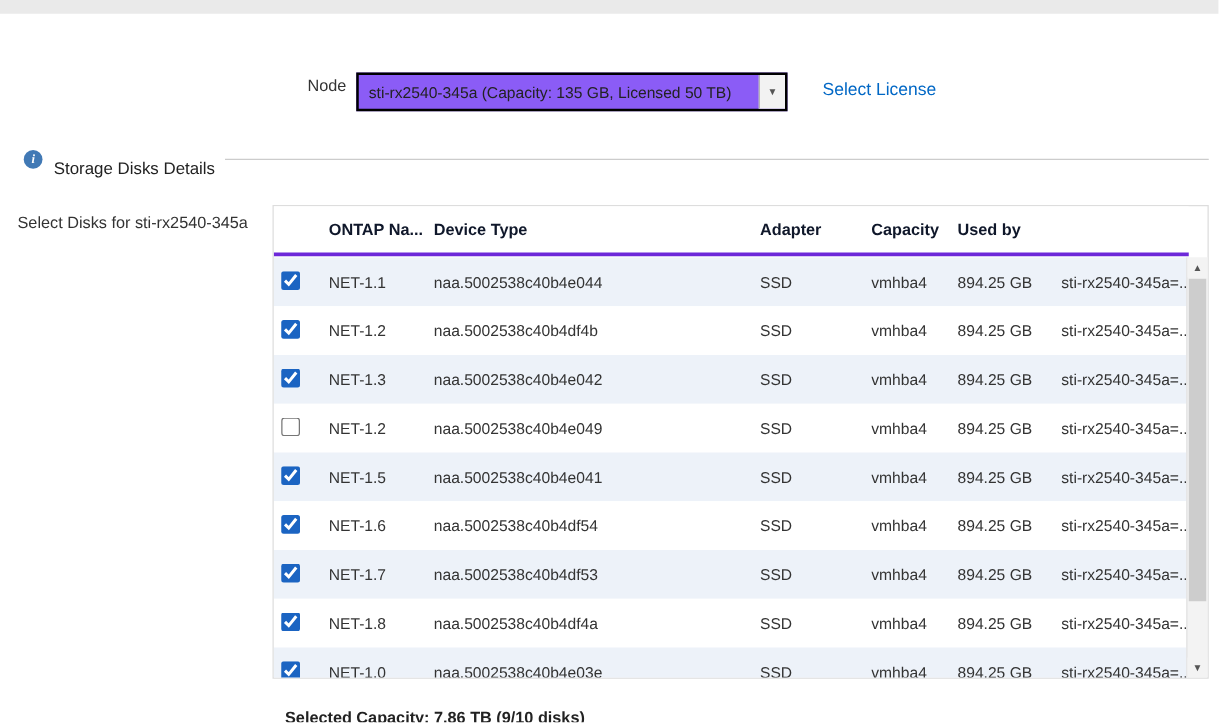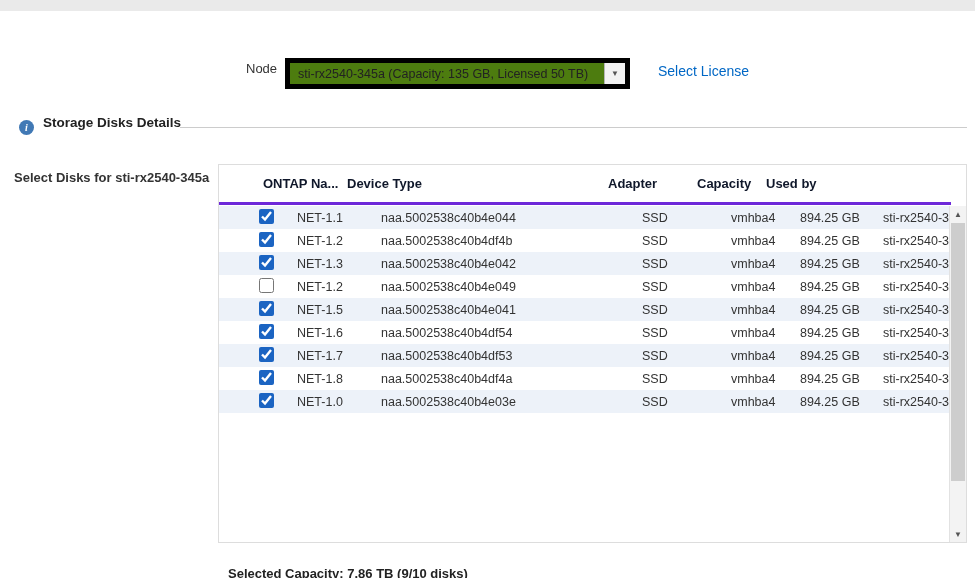--- a/index.html
+++ b/index.html
@@ -17,21 +17,21 @@
   .top-strip {
     position: absolute; left: 0; top: 0; width: 975px; height: 11px;
     background: #eaeaea;
   }
   
   .node-label {
     position: absolute; left: 246px; top: 61px; font-size: 13px; color: #333;
   }
   .node-select {
     position: absolute; left: 285px; top: 58px; width: 345px; height: 31px;
-    border: 5px solid #000000; background: #4d7c0f; cursor: pointer;
+    border: 2px solid #000000; background: #8b5cf6; cursor: pointer;
   }
   .node-select-text {
     position: absolute; left: 8px; right: 26px; top: 0; bottom: 0;
     display: flex; align-items: center;
     font-size: 12.5px; color: #222; white-space: nowrap; overflow: hidden;
   }
   .node-select-arrow {
     position: absolute; right: 0; top: 0; width: 21px; height: 100%;
     border-left: 1px solid #b5b5b5; background: #f2f2f2;
     display: flex; align-items: center; justify-content: center;
@@ -43,29 +43,29 @@
   }
   
   .info-icon {
     position: absolute; left: 19px; top: 120px; width: 15px; height: 15px;
     background: #4179b5; border-radius: 50%;
     color: #fff; font-size: 10px; font-weight: bold; font-style: italic;
     display: flex; align-items: center; justify-content: center;
     font-family: "Liberation Serif", serif;
   }
   .section-title {
-    position: absolute; left: 43px; top: 115px;
-    font-size: 13.5px; font-weight: bold; color: #222;
+    position: absolute; left: 43px; top: 127px;
+    font-size: 13.5px; font-weight: normal; color: #222;
   }
   .section-rule {
     position: absolute; left: 180px; top: 127px; width: 787px; height: 1px;
     background: #ccc;
   }
   .select-disks-label {
-    position: absolute; left: 14px; top: 170px; font-size: 13px; color: #333; font-weight: bold;
+    position: absolute; left: 14px; top: 170px; font-size: 13px; color: #333;
   }
   
   .disk-table {
     position: absolute; left: 218px; top: 164px; width: 749px; height: 379px;
     border: 1px solid #ddd; background: #fff; overflow: hidden;
   }
   .thead {
     position: absolute; left: 0; top: 0; width: 732px; height: 40px;
     display: grid;
     grid-template-columns: 44px 84px 261px 89px 69px 83px 1fr;
@@ -73,21 +73,21 @@
     font-weight: bold; font-size: 13px; color: #0f172a;
     border-bottom: 3px solid #6d28d9; background: #fff;
   }
   .tbody {
     position: absolute; left: 0; top: 41px; width: 732px;
   }
   .trow {
     display: grid;
     grid-template-columns: 44px 84px 261px 89px 69px 83px 1fr;
     align-items: center;
-    height: 23px; font-size: 12.5px; color: #333; padding-left: 34px;
+    height: 39px; font-size: 12.5px; color: #333;
   }
   .trow:nth-child(odd) { background: #edf2f9; }
   .trow:nth-child(even) { background: #ffffff; }
   .cell { white-space: nowrap; overflow: hidden; text-overflow: clip; padding-right: 4px; }
   .c-check { padding-left: 6px; }
   .cb { width: 15px; height: 15px; margin: 0; accent-color: var(--accent, #1b64c2); cursor: pointer; }
   
   .vscroll {
     position: absolute; right: 0; top: 41px; bottom: 0; width: 17px;
     background: #f3f3f3; border-left: 1px solid #e2e2e2;

